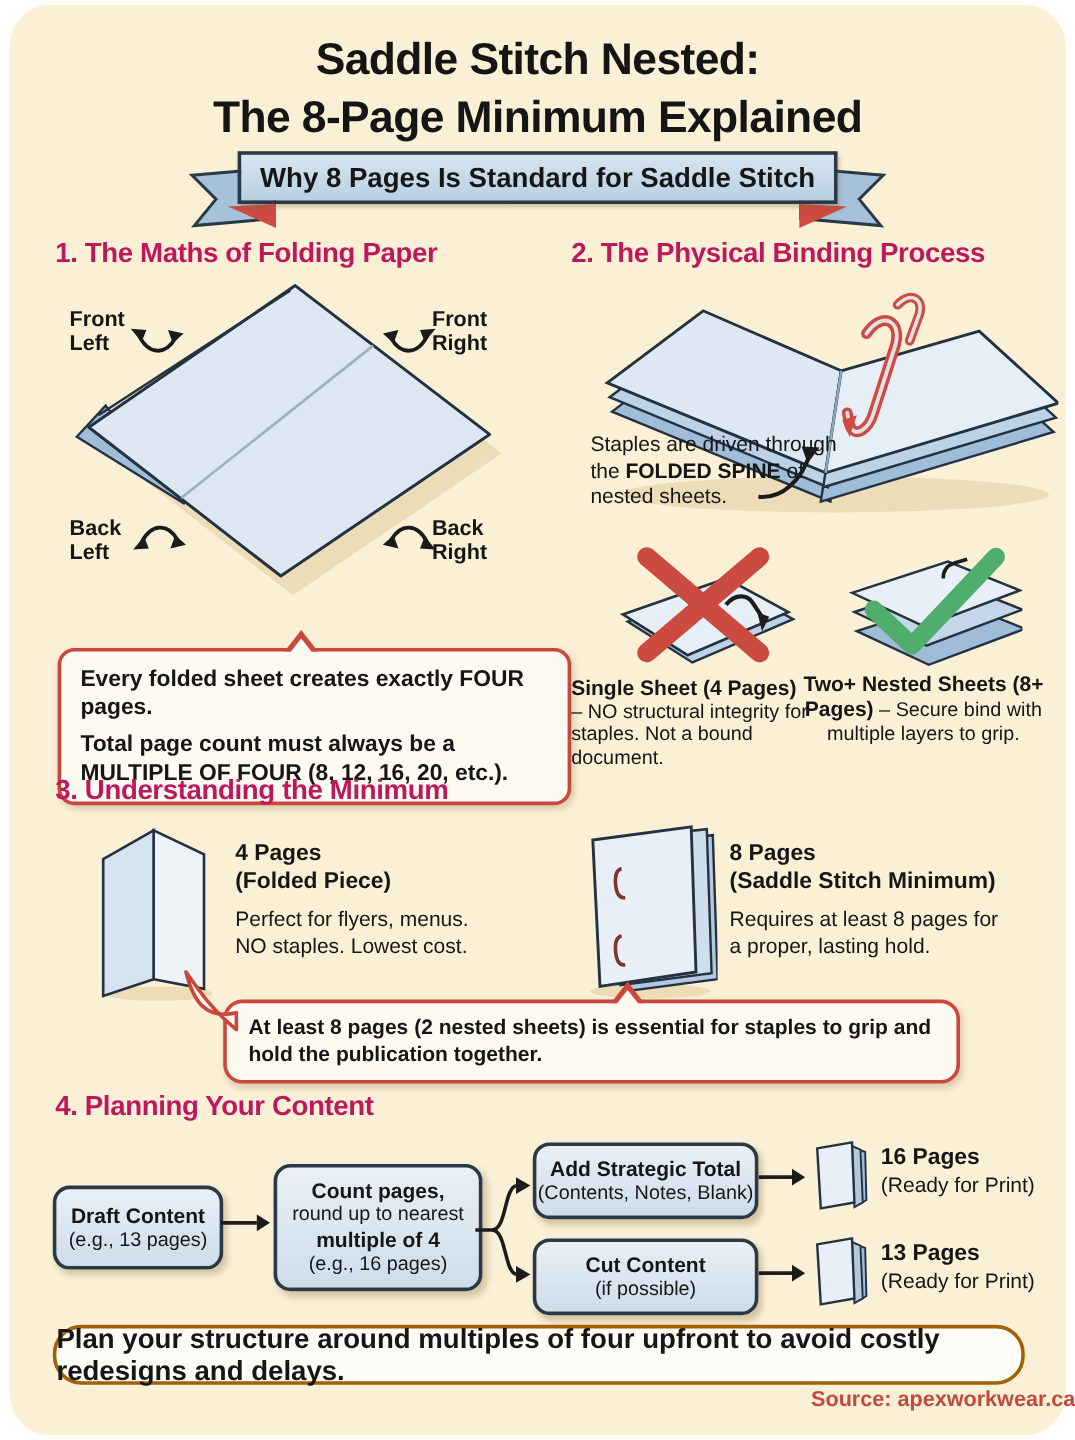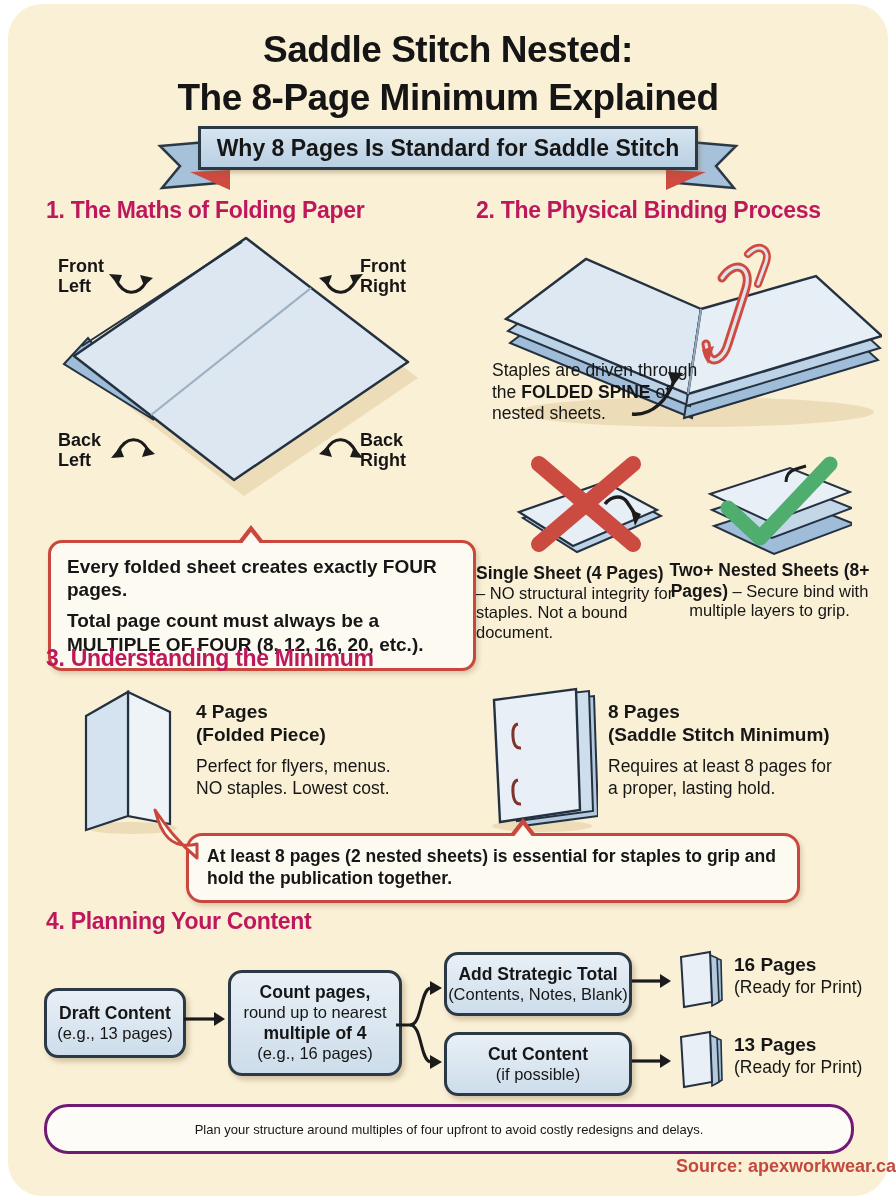--- a/index.html
+++ b/index.html
@@ -22,21 +22,21 @@
   .body-t{font-size:17.5px;line-height:1.24;}
   .callout{background:#FDFAF1;border:3px solid #C9473C;border-radius:16px;box-shadow:2px 3px 5px rgba(140,115,70,.30);}
   .tri-out{position:absolute;width:0;height:0;border-left:14px solid transparent;border-right:14px solid transparent;border-bottom:18px solid #C9473C;top:-18px;}
   .tri-in{position:absolute;width:0;height:0;border-left:11px solid transparent;border-right:11px solid transparent;border-bottom:14px solid #FDFAF1;top:-11px;}
   
   .flow-box{background:linear-gradient(#e9f0f6,#cdddeb);border:3px solid #2b3845;border-radius:14px;display:flex;flex-direction:column;align-items:center;justify-content:center;text-align:center;box-shadow:3px 4px 5px rgba(140,115,70,.35);line-height:1.2;}
   .flow-box .b{font-size:17.5px;font-weight:700;}
   .flow-box .r{font-size:16.5px;font-weight:400;}
   .result .b{font-size:19px;font-weight:700;line-height:1.2;}
   .result .r{font-size:17.5px;font-weight:400;}
-  .bottom-note{left:44px;top:1104px;width:804px;height:44px;background:#FEFCF6;border:3px solid #701a75;border-radius:24px;display:flex;align-items:center;justify-content:center;font-size:13px;font-weight:400;}
+  .bottom-note{left:44px;top:1104px;width:804px;height:44px;background:#FEFCF6;border:3px solid #a16207;border-radius:24px;display:flex;align-items:center;justify-content:center;font-size:23px;font-weight:700;}
   .source{left:0;top:1156px;width:896px;text-align:right;font-size:18px;font-weight:700;color:#C2493E;}
 </style>
 </head>
 <body>
 
 <div class="stage">
   <div class="card"></div>
   <div class="content">
 
     <div class="abs title">

